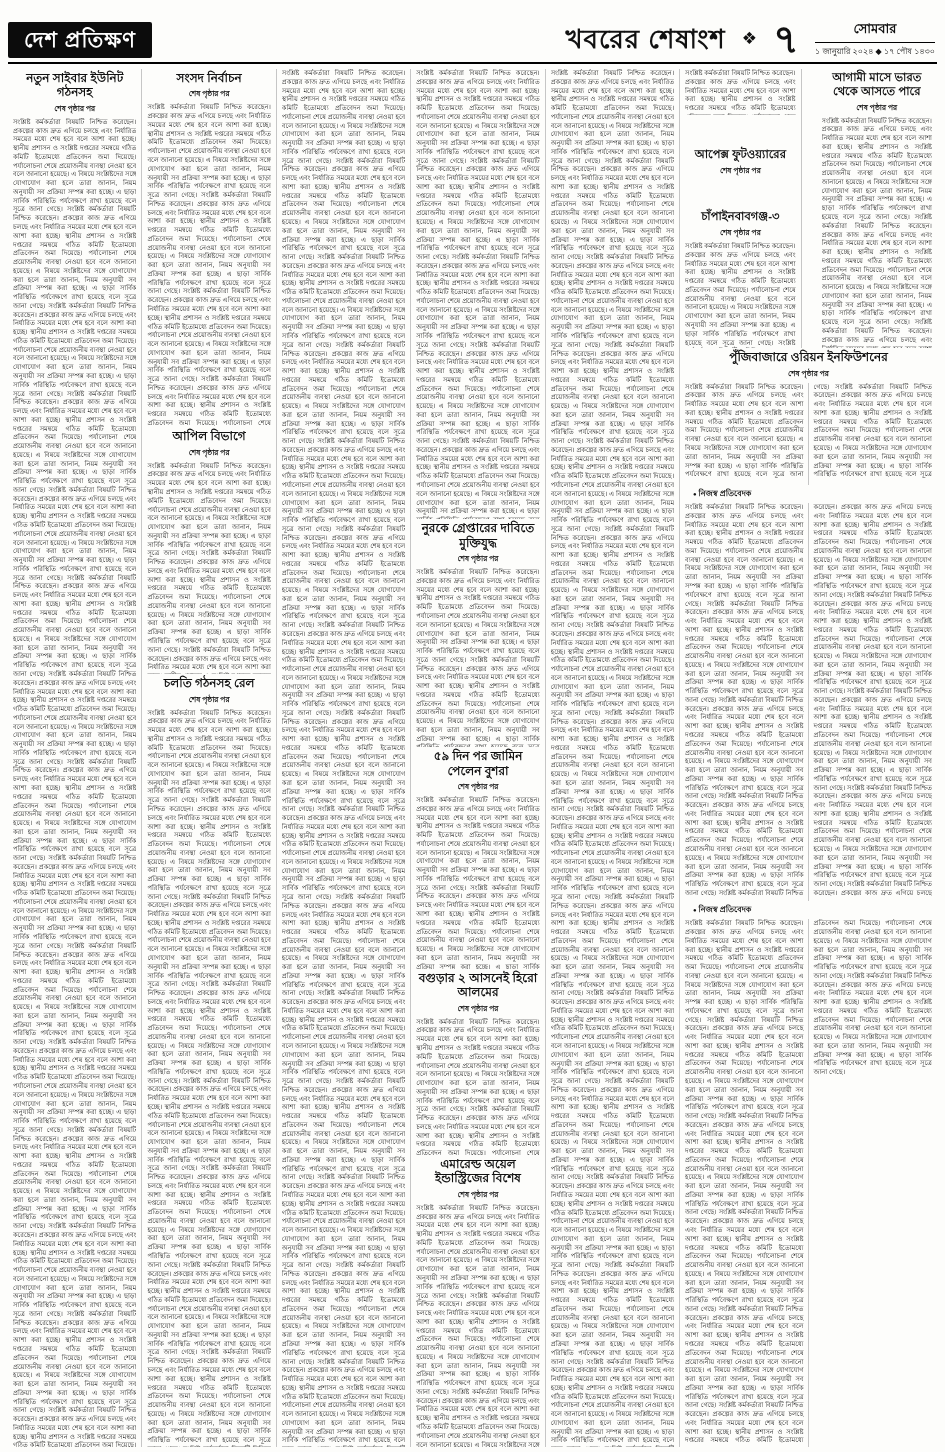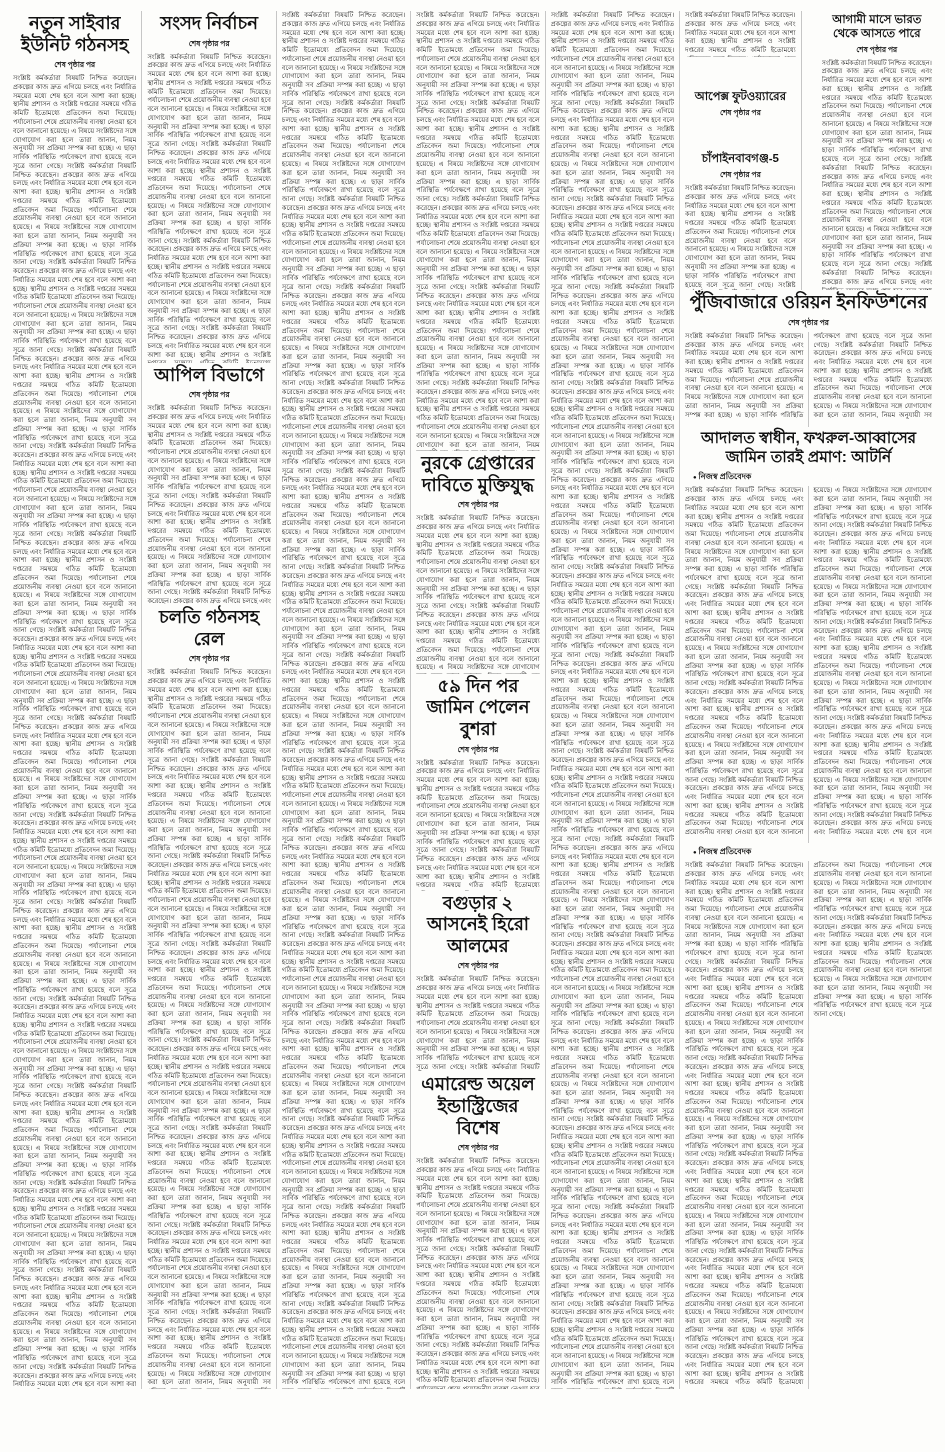--- a/index.html
+++ b/index.html
@@ -25,21 +25,21 @@
   .page-number { font-size:40px; font-weight:bold; line-height:0.9; }
   .daydate { text-align:center; min-width:120px; }
   .daydate .day { font-size:13px; font-weight:bold; border-bottom:1px solid #000; padding-bottom:2px; margin-bottom:2px; }
   .daydate .date { font-size:8px; }
   
   .body-grid { display:flex; height:1378px; padding-top:5px; }
   .col { flex:1 1 0; min-width:0; padding:0 5px; border-right:1px solid #c6c6c6; overflow:hidden; display:flex; flex-direction:column; }
   .right-region { flex:2 1 0; min-width:0; padding:0 5px; display:flex; flex-direction:column; overflow:hidden; }
   article { overflow:hidden; display:flex; flex-direction:column; }
   .fill-rest { flex:1 1 auto; }
-  .hl { font-size:18px; font-weight:bold; line-height:1.2; text-align:center; margin:2px 0 2px; }
+  .hl { font-size:12px; font-weight:bold; line-height:1.2; text-align:center; margin:2px 0 2px; }
   .hl-sm { font-size:11.5px; }
   .hl-big { font-size:15.5px; }
   .dateline { font-size:7.5px; font-weight:bold; text-align:center; margin:1px 0 3px;font-family:Liberation Serif, serif; }
   .byline { font-size:8px; font-weight:bold; margin:2px 8px 3px; }
   .byline::before { content:"● "; font-size:6px; }
   .body-text {
     flex:1 1 auto; overflow:hidden; font-size:6.6px; line-height:1.33;
     text-align:justify; color:#1c1c1c; word-break:break-word;
   }
   
@@ -52,20 +52,34 @@
     flex:1 1 auto; overflow:hidden; font-size:6.6px; line-height:1.33;
     text-align:justify; color:#1c1c1c; word-break:break-word;
     column-count:2; column-gap:10px; column-rule:1px solid #c6c6c6; column-fill:auto;
   }
 </style>
 </head>
 <body>
 
 <div class="page">
 
+  <header class="masthead">
+    <div class="nameplate">
+      <span>দেশ প্রতিক্ষণ</span>
+    </div>
+    <div class="mast-right">
+      <span class="section-title">খবরের শেষাংশ</span>
+      <span class="ornament">❖</span>
+      <span class="page-number">৭</span>
+      <div class="daydate">
+        <div class="day">সোমবার</div>
+        <div class="date">১ জানুয়ারি ২০২৪ ◆ ১৭ পৌষ ১৪৩০</div>
+      </div>
+    </div>
+  </header>
 
   <main class="body-grid">
 
     <section class="col">
       <article class="fill-rest">
         <h2 class="hl">নতুন সাইবার ইউনিট গঠনসহ</h2>
         <div class="dateline">শেষ পৃষ্ঠার পর</div>
         <div class="body-text">সংশ্লিষ্ট কর্মকর্তারা বিষয়টি নিশ্চিত করেছেন। প্রকল্পের কাজ দ্রুত এগিয়ে চলছে এবং নির্ধারিত সময়ের মধ্যে শেষ হবে বলে আশা করা হচ্ছে। স্থানীয় প্রশাসন ও সংশ্লিষ্ট দপ্তরের সমন্বয়ে গঠিত কমিটি ইতোমধ্যে প্রতিবেদন জমা দিয়েছে। পর্যালোচনা শেষে প্রয়োজনীয় ব্যবস্থা নেওয়া হবে বলে জানানো হয়েছে। এ বিষয়ে সংশ্লিষ্টদের সঙ্গে যোগাযোগ করা হলে তারা জানান, নিয়ম অনুযায়ী সব প্রক্রিয়া সম্পন্ন করা হচ্ছে। এ ছাড়া সার্বিক পরিস্থিতি পর্যবেক্ষণে রাখা হয়েছে বলে সূত্রে জানা গেছে। সংশ্লিষ্ট কর্মকর্তারা বিষয়টি নিশ্চিত করেছেন। প্রকল্পের কাজ দ্রুত এগিয়ে চলছে এবং নির্ধারিত সময়ের মধ্যে শেষ হবে বলে আশা করা হচ্ছে। স্থানীয় প্রশাসন ও সংশ্লিষ্ট দপ্তরের সমন্বয়ে গঠিত কমিটি ইতোমধ্যে প্রতিবেদন জমা দিয়েছে। পর্যালোচনা শেষে প্রয়োজনীয় ব্যবস্থা নেওয়া হবে বলে জানানো হয়েছে। এ বিষয়ে সংশ্লিষ্টদের সঙ্গে যোগাযোগ করা হলে তারা জানান, নিয়ম অনুযায়ী সব প্রক্রিয়া সম্পন্ন করা হচ্ছে। এ ছাড়া সার্বিক পরিস্থিতি পর্যবেক্ষণে রাখা হয়েছে বলে সূত্রে জানা গেছে। সংশ্লিষ্ট কর্মকর্তারা বিষয়টি নিশ্চিত করেছেন। প্রকল্পের কাজ দ্রুত এগিয়ে চলছে এবং নির্ধারিত সময়ের মধ্যে শেষ হবে বলে আশা করা হচ্ছে। স্থানীয় প্রশাসন ও সংশ্লিষ্ট দপ্তরের সমন্বয়ে গঠিত কমিটি ইতোমধ্যে প্রতিবেদন জমা দিয়েছে। পর্যালোচনা শেষে প্রয়োজনীয় ব্যবস্থা নেওয়া হবে বলে জানানো হয়েছে। এ বিষয়ে সংশ্লিষ্টদের সঙ্গে যোগাযোগ করা হলে তারা জানান, নিয়ম অনুযায়ী সব প্রক্রিয়া সম্পন্ন করা হচ্ছে। এ ছাড়া সার্বিক পরিস্থিতি পর্যবেক্ষণে রাখা হয়েছে বলে সূত্রে জানা গেছে। সংশ্লিষ্ট কর্মকর্তারা বিষয়টি নিশ্চিত করেছেন। প্রকল্পের কাজ দ্রুত এগিয়ে চলছে এবং নির্ধারিত সময়ের মধ্যে শেষ হবে বলে আশা করা হচ্ছে। স্থানীয় প্রশাসন ও সংশ্লিষ্ট দপ্তরের সমন্বয়ে গঠিত কমিটি ইতোমধ্যে প্রতিবেদন জমা দিয়েছে। পর্যালোচনা শেষে প্রয়োজনীয় ব্যবস্থা নেওয়া হবে বলে জানানো হয়েছে। এ বিষয়ে সংশ্লিষ্টদের সঙ্গে যোগাযোগ করা হলে তারা জানান, নিয়ম অনুযায়ী সব প্রক্রিয়া সম্পন্ন করা হচ্ছে। এ ছাড়া সার্বিক পরিস্থিতি পর্যবেক্ষণে রাখা হয়েছে বলে সূত্রে জানা গেছে। সংশ্লিষ্ট কর্মকর্তারা বিষয়টি নিশ্চিত করেছেন। প্রকল্পের কাজ দ্রুত এগিয়ে চলছে এবং নির্ধারিত সময়ের মধ্যে শেষ হবে বলে আশা করা হচ্ছে। স্থানীয় প্রশাসন ও সংশ্লিষ্ট দপ্তরের সমন্বয়ে গঠিত কমিটি ইতোমধ্যে প্রতিবেদন জমা দিয়েছে। পর্যালোচনা শেষে প্রয়োজনীয় ব্যবস্থা নেওয়া হবে বলে জানানো হয়েছে। এ বিষয়ে সংশ্লিষ্টদের সঙ্গে যোগাযোগ করা হলে তারা জানান, নিয়ম অনুযায়ী সব প্রক্রিয়া সম্পন্ন করা হচ্ছে। এ ছাড়া সার্বিক পরিস্থিতি পর্যবেক্ষণে রাখা হয়েছে বলে সূত্রে জানা গেছে। সংশ্লিষ্ট কর্মকর্তারা বিষয়টি নিশ্চিত করেছেন। প্রকল্পের কাজ দ্রুত এগিয়ে চলছে এবং নির্ধারিত সময়ের মধ্যে শেষ হবে বলে আশা করা হচ্ছে। স্থানীয় প্রশাসন ও সংশ্লিষ্ট দপ্তরের সমন্বয়ে গঠিত কমিটি ইতোমধ্যে প্রতিবেদন জমা দিয়েছে। পর্যালোচনা শেষে প্রয়োজনীয় ব্যবস্থা নেওয়া হবে বলে জানানো হয়েছে। এ বিষয়ে সংশ্লিষ্টদের সঙ্গে যোগাযোগ করা হলে তারা জানান, নিয়ম অনুযায়ী সব প্রক্রিয়া সম্পন্ন করা হচ্ছে। এ ছাড়া সার্বিক পরিস্থিতি পর্যবেক্ষণে রাখা হয়েছে বলে সূত্রে জানা গেছে। সংশ্লিষ্ট কর্মকর্তারা বিষয়টি নিশ্চিত করেছেন। প্রকল্পের কাজ দ্রুত এগিয়ে চলছে এবং নির্ধারিত সময়ের মধ্যে শেষ হবে বলে আশা করা হচ্ছে। স্থানীয় প্রশাসন ও সংশ্লিষ্ট দপ্তরের সমন্বয়ে গঠিত কমিটি ইতোমধ্যে প্রতিবেদন জমা দিয়েছে। পর্যালোচনা শেষে প্রয়োজনীয় ব্যবস্থা নেওয়া হবে বলে জানানো হয়েছে। এ বিষয়ে সংশ্লিষ্টদের সঙ্গে যোগাযোগ করা হলে তারা জানান, নিয়ম অনুযায়ী সব প্রক্রিয়া সম্পন্ন করা হচ্ছে। এ ছাড়া সার্বিক পরিস্থিতি পর্যবেক্ষণে রাখা হয়েছে বলে সূত্রে জানা গেছে। সংশ্লিষ্ট কর্মকর্তারা বিষয়টি নিশ্চিত করেছেন। প্রকল্পের কাজ দ্রুত এগিয়ে চলছে এবং নির্ধারিত সময়ের মধ্যে শেষ হবে বলে আশা করা হচ্ছে। স্থানীয় প্রশাসন ও সংশ্লিষ্ট দপ্তরের সমন্বয়ে গঠিত কমিটি ইতোমধ্যে প্রতিবেদন জমা দিয়েছে। পর্যালোচনা শেষে প্রয়োজনীয় ব্যবস্থা নেওয়া হবে বলে জানানো হয়েছে। এ বিষয়ে সংশ্লিষ্টদের সঙ্গে যোগাযোগ করা হলে তারা জানান, নিয়ম অনুযায়ী সব প্রক্রিয়া সম্পন্ন করা হচ্ছে। এ ছাড়া সার্বিক পরিস্থিতি পর্যবেক্ষণে রাখা হয়েছে বলে সূত্রে জানা গেছে। সংশ্লিষ্ট কর্মকর্তারা বিষয়টি নিশ্চিত করেছেন। প্রকল্পের কাজ দ্রুত এগিয়ে চলছে এবং নির্ধারিত সময়ের মধ্যে শেষ হবে বলে আশা করা হচ্ছে। স্থানীয় প্রশাসন ও সংশ্লিষ্ট দপ্তরের সমন্বয়ে গঠিত কমিটি ইতোমধ্যে প্রতিবেদন জমা দিয়েছে। পর্যালোচনা শেষে প্রয়োজনীয় ব্যবস্থা নেওয়া হবে বলে জানানো হয়েছে। এ বিষয়ে সংশ্লিষ্টদের সঙ্গে যোগাযোগ করা হলে তারা জানান, নিয়ম অনুযায়ী সব প্রক্রিয়া সম্পন্ন করা হচ্ছে। এ ছাড়া সার্বিক পরিস্থিতি পর্যবেক্ষণে রাখা হয়েছে বলে সূত্রে জানা গেছে। সংশ্লিষ্ট কর্মকর্তারা বিষয়টি নিশ্চিত করেছেন। প্রকল্পের কাজ দ্রুত এগিয়ে চলছে এবং নির্ধারিত সময়ের মধ্যে শেষ হবে বলে আশা করা হচ্ছে। স্থানীয় প্রশাসন ও সংশ্লিষ্ট দপ্তরের সমন্বয়ে গঠিত কমিটি ইতোমধ্যে প্রতিবেদন জমা দিয়েছে। পর্যালোচনা শেষে প্রয়োজনীয় ব্যবস্থা নেওয়া হবে বলে জানানো হয়েছে। এ বিষয়ে সংশ্লিষ্টদের সঙ্গে যোগাযোগ করা হলে তারা জানান, নিয়ম অনুযায়ী সব প্রক্রিয়া সম্পন্ন করা হচ্ছে। এ ছাড়া সার্বিক পরিস্থিতি পর্যবেক্ষণে রাখা হয়েছে বলে সূত্রে জানা গেছে। সংশ্লিষ্ট কর্মকর্তারা বিষয়টি নিশ্চিত করেছেন। প্রকল্পের কাজ দ্রুত এগিয়ে চলছে এবং নির্ধারিত সময়ের মধ্যে শেষ হবে বলে আশা করা হচ্ছে। স্থানীয় প্রশাসন ও সংশ্লিষ্ট দপ্তরের সমন্বয়ে গঠিত কমিটি ইতোমধ্যে প্রতিবেদন জমা দিয়েছে। পর্যালোচনা শেষে প্রয়োজনীয় ব্যবস্থা নেওয়া হবে বলে জানানো হয়েছে। এ বিষয়ে সংশ্লিষ্টদের সঙ্গে যোগাযোগ করা হলে তারা জানান, নিয়ম অনুযায়ী সব প্রক্রিয়া সম্পন্ন করা হচ্ছে। এ ছাড়া সার্বিক পরিস্থিতি পর্যবেক্ষণে রাখা হয়েছে বলে সূত্রে জানা গেছে। সংশ্লিষ্ট কর্মকর্তারা বিষয়টি নিশ্চিত করেছেন। প্রকল্পের কাজ দ্রুত এগিয়ে চলছে এবং নির্ধারিত সময়ের মধ্যে শেষ হবে বলে আশা করা হচ্ছে। স্থানীয় প্রশাসন ও সংশ্লিষ্ট দপ্তরের সমন্বয়ে গঠিত কমিটি ইতোমধ্যে প্রতিবেদন জমা দিয়েছে। পর্যালোচনা শেষে প্রয়োজনীয় ব্যবস্থা নেওয়া হবে বলে জানানো হয়েছে। এ বিষয়ে সংশ্লিষ্টদের সঙ্গে যোগাযোগ করা হলে তারা জানান, নিয়ম অনুযায়ী সব প্রক্রিয়া সম্পন্ন করা হচ্ছে। এ ছাড়া সার্বিক পরিস্থিতি পর্যবেক্ষণে রাখা হয়েছে বলে সূত্রে জানা গেছে। সংশ্লিষ্ট কর্মকর্তারা বিষয়টি নিশ্চিত করেছেন। প্রকল্পের কাজ দ্রুত এগিয়ে চলছে এবং নির্ধারিত সময়ের মধ্যে শেষ হবে বলে আশা করা হচ্ছে। স্থানীয় প্রশাসন ও সংশ্লিষ্ট দপ্তরের সমন্বয়ে গঠিত কমিটি ইতোমধ্যে প্রতিবেদন জমা দিয়েছে। পর্যালোচনা শেষে প্রয়োজনীয় ব্যবস্থা নেওয়া হবে বলে জানানো হয়েছে। এ বিষয়ে সংশ্লিষ্টদের সঙ্গে যোগাযোগ করা হলে তারা জানান, নিয়ম অনুযায়ী সব প্রক্রিয়া সম্পন্ন করা হচ্ছে। এ ছাড়া সার্বিক পরিস্থিতি পর্যবেক্ষণে রাখা হয়েছে বলে সূত্রে জানা গেছে। সংশ্লিষ্ট কর্মকর্তারা বিষয়টি নিশ্চিত করেছেন। প্রকল্পের কাজ দ্রুত এগিয়ে চলছে এবং নির্ধারিত সময়ের মধ্যে শেষ হবে বলে আশা করা হচ্ছে। স্থানীয় প্রশাসন ও সংশ্লিষ্ট দপ্তরের সমন্বয়ে গঠিত কমিটি ইতোমধ্যে প্রতিবেদন জমা দিয়েছে। পর্যালোচনা শেষে প্রয়োজনীয় ব্যবস্থা নেওয়া হবে বলে জানানো হয়েছে। এ বিষয়ে সংশ্লিষ্টদের সঙ্গে যোগাযোগ করা হলে তারা জানান, নিয়ম অনুযায়ী সব প্রক্রিয়া সম্পন্ন করা হচ্ছে। এ ছাড়া সার্বিক পরিস্থিতি পর্যবেক্ষণে রাখা হয়েছে বলে সূত্রে জানা গেছে। সংশ্লিষ্ট কর্মকর্তারা বিষয়টি নিশ্চিত করেছেন। প্রকল্পের কাজ দ্রুত এগিয়ে চলছে এবং নির্ধারিত সময়ের মধ্যে শেষ হবে বলে আশা করা হচ্ছে। স্থানীয় প্রশাসন ও সংশ্লিষ্ট দপ্তরের সমন্বয়ে গঠিত কমিটি ইতোমধ্যে প্রতিবেদন জমা দিয়েছে। পর্যালোচনা শেষে প্রয়োজনীয় ব্যবস্থা নেওয়া হবে বলে জানানো হয়েছে। এ বিষয়ে সংশ্লিষ্টদের সঙ্গে যোগাযোগ করা হলে তারা জানান, নিয়ম অনুযায়ী সব প্রক্রিয়া সম্পন্ন করা হচ্ছে। এ ছাড়া সার্বিক পরিস্থিতি পর্যবেক্ষণে রাখা হয়েছে বলে সূত্রে জানা গেছে। সংশ্লিষ্ট কর্মকর্তারা বিষয়টি নিশ্চিত করেছেন। প্রকল্পের কাজ দ্রুত এগিয়ে চলছে এবং নির্ধারিত সময়ের মধ্যে শেষ হবে বলে আশা করা হচ্ছে। স্থানীয় প্রশাসন ও সংশ্লিষ্ট দপ্তরের সমন্বয়ে গঠিত কমিটি ইতোমধ্যে প্রতিবেদন জমা দিয়েছে। পর্যালোচনা শেষে প্রয়োজনীয় ব্যবস্থা নেওয়া হবে বলে জানানো হয়েছে। এ বিষয়ে সংশ্লিষ্টদের সঙ্গে যোগাযোগ করা হলে তারা জানান, নিয়ম অনুযায়ী সব প্রক্রিয়া সম্পন্ন করা হচ্ছে। এ ছাড়া সার্বিক পরিস্থিতি পর্যবেক্ষণে রাখা হয়েছে বলে সূত্রে জানা গেছে। সংশ্লিষ্ট কর্মকর্তারা বিষয়টি নিশ্চিত করেছেন। প্রকল্পের কাজ দ্রুত এগিয়ে চলছে এবং নির্ধারিত সময়ের মধ্যে শেষ হবে বলে আশা করা হচ্ছে। স্থানীয় প্রশাসন ও সংশ্লিষ্ট দপ্তরের সমন্বয়ে গঠিত কমিটি ইতোমধ্যে প্রতিবেদন জমা দিয়েছে। পর্যালোচনা শেষে প্রয়োজনীয় ব্যবস্থা নেওয়া হবে বলে জানানো হয়েছে। এ বিষয়ে সংশ্লিষ্টদের সঙ্গে যোগাযোগ করা হলে তারা জানান, নিয়ম অনুযায়ী সব প্রক্রিয়া সম্পন্ন করা হচ্ছে। এ ছাড়া সার্বিক পরিস্থিতি পর্যবেক্ষণে রাখা হয়েছে বলে সূত্রে জানা গেছে।</div>
       </article>
     </section>
@@ -133,21 +147,21 @@
           <div class="subcol">
             <article style="height:115px">
               <div class="body-text">সংশ্লিষ্ট কর্মকর্তারা বিষয়টি নিশ্চিত করেছেন। প্রকল্পের কাজ দ্রুত এগিয়ে চলছে এবং নির্ধারিত সময়ের মধ্যে শেষ হবে বলে আশা করা হচ্ছে। স্থানীয় প্রশাসন ও সংশ্লিষ্ট দপ্তরের সমন্বয়ে গঠিত কমিটি ইতোমধ্যে প্রতিবেদন জমা দিয়েছে। পর্যালোচনা শেষে প্রয়োজনীয় ব্যবস্থা নেওয়া হবে বলে জানানো হয়েছে। এ বিষয়ে সংশ্লিষ্টদের সঙ্গে যোগাযোগ করা হলে তারা জানান, নিয়ম অনুযায়ী সব প্রক্রিয়া সম্পন্ন করা হচ্ছে। এ ছাড়া সার্বিক পরিস্থিতি পর্যবেক্ষণে রাখা হয়েছে বলে সূত্রে জানা গেছে। সংশ্লিষ্ট কর্মকর্তারা বিষয়টি নিশ্চিত করেছেন। প্রকল্পের কাজ দ্রুত এগিয়ে চলছে এবং নির্ধারিত সময়ের মধ্যে শেষ হবে বলে আশা করা হচ্ছে। স্থানীয় প্রশাসন ও সংশ্লিষ্ট দপ্তরের সমন্বয়ে গঠিত কমিটি ইতোমধ্যে প্রতিবেদন জমা দিয়েছে। পর্যালোচনা শেষে প্রয়োজনীয় ব্যবস্থা নেওয়া হবে বলে জানানো হয়েছে। এ বিষয়ে সংশ্লিষ্টদের সঙ্গে যোগাযোগ করা হলে তারা জানান, নিয়ম অনুযায়ী সব প্রক্রিয়া সম্পন্ন করা হচ্ছে। এ ছাড়া সার্বিক পরিস্থিতি পর্যবেক্ষণে রাখা হয়েছে বলে সূত্রে জানা গেছে। সংশ্লিষ্ট কর্মকর্তারা বিষয়টি নিশ্চিত করেছেন। প্রকল্পের কাজ দ্রুত এগিয়ে চলছে এবং নির্ধারিত সময়ের মধ্যে শেষ হবে বলে আশা করা হচ্ছে। স্থানীয় প্রশাসন ও সংশ্লিষ্ট দপ্তরের সমন্বয়ে গঠিত কমিটি ইতোমধ্যে প্রতিবেদন জমা দিয়েছে। পর্যালোচনা শেষে প্রয়োজনীয় ব্যবস্থা নেওয়া হবে বলে জানানো হয়েছে। এ বিষয়ে সংশ্লিষ্টদের সঙ্গে যোগাযোগ করা হলে তারা জানান, নিয়ম অনুযায়ী সব প্রক্রিয়া সম্পন্ন করা হচ্ছে। এ ছাড়া সার্বিক পরিস্থিতি পর্যবেক্ষণে রাখা হয়েছে বলে সূত্রে জানা গেছে।</div>
             </article>
             <article style="height:78px">
               <h2 class="hl hl-sm">আপেক্স ফুটওয়্যারের</h2>
               <div class="dateline">শেষ পৃষ্ঠার পর</div>
               <div class="body-text">সংশ্লিষ্ট কর্মকর্তারা বিষয়টি নিশ্চিত করেছেন। প্রকল্পের কাজ দ্রুত এগিয়ে চলছে এবং নির্ধারিত সময়ের মধ্যে শেষ হবে বলে আশা করা হচ্ছে। স্থানীয় প্রশাসন ও সংশ্লিষ্ট দপ্তরের সমন্বয়ে গঠিত কমিটি ইতোমধ্যে প্রতিবেদন জমা দিয়েছে। পর্যালোচনা শেষে প্রয়োজনীয় ব্যবস্থা নেওয়া হবে বলে জানানো হয়েছে। এ বিষয়ে সংশ্লিষ্টদের সঙ্গে যোগাযোগ করা হলে তারা জানান, নিয়ম অনুযায়ী সব প্রক্রিয়া সম্পন্ন করা হচ্ছে। এ ছাড়া সার্বিক পরিস্থিতি পর্যবেক্ষণে রাখা হয়েছে বলে সূত্রে জানা গেছে। সংশ্লিষ্ট কর্মকর্তারা বিষয়টি নিশ্চিত করেছেন। প্রকল্পের কাজ দ্রুত এগিয়ে চলছে এবং নির্ধারিত সময়ের মধ্যে শেষ হবে বলে আশা করা হচ্ছে। স্থানীয় প্রশাসন ও সংশ্লিষ্ট দপ্তরের সমন্বয়ে গঠিত কমিটি ইতোমধ্যে প্রতিবেদন জমা দিয়েছে। পর্যালোচনা শেষে প্রয়োজনীয় ব্যবস্থা নেওয়া হবে বলে জানানো হয়েছে। এ বিষয়ে সংশ্লিষ্টদের সঙ্গে যোগাযোগ করা হলে তারা জানান, নিয়ম অনুযায়ী সব প্রক্রিয়া সম্পন্ন করা হচ্ছে। এ ছাড়া সার্বিক পরিস্থিতি পর্যবেক্ষণে রাখা হয়েছে বলে সূত্রে জানা গেছে।</div>
             </article>
             <article class="fill-rest">
-              <h2 class="hl hl-sm">চাঁপাইনবাবগঞ্জ-5</h2>
+              <h2 class="hl hl-sm">চাঁপাইনবাবগঞ্জ-৩</h2>
               <div class="dateline">শেষ পৃষ্ঠার পর</div>
               <div class="body-text">সংশ্লিষ্ট কর্মকর্তারা বিষয়টি নিশ্চিত করেছেন। প্রকল্পের কাজ দ্রুত এগিয়ে চলছে এবং নির্ধারিত সময়ের মধ্যে শেষ হবে বলে আশা করা হচ্ছে। স্থানীয় প্রশাসন ও সংশ্লিষ্ট দপ্তরের সমন্বয়ে গঠিত কমিটি ইতোমধ্যে প্রতিবেদন জমা দিয়েছে। পর্যালোচনা শেষে প্রয়োজনীয় ব্যবস্থা নেওয়া হবে বলে জানানো হয়েছে। এ বিষয়ে সংশ্লিষ্টদের সঙ্গে যোগাযোগ করা হলে তারা জানান, নিয়ম অনুযায়ী সব প্রক্রিয়া সম্পন্ন করা হচ্ছে। এ ছাড়া সার্বিক পরিস্থিতি পর্যবেক্ষণে রাখা হয়েছে বলে সূত্রে জানা গেছে। সংশ্লিষ্ট কর্মকর্তারা বিষয়টি নিশ্চিত করেছেন। প্রকল্পের কাজ দ্রুত এগিয়ে চলছে এবং নির্ধারিত সময়ের মধ্যে শেষ হবে বলে আশা করা হচ্ছে। স্থানীয় প্রশাসন ও সংশ্লিষ্ট দপ্তরের সমন্বয়ে গঠিত কমিটি ইতোমধ্যে প্রতিবেদন জমা দিয়েছে। পর্যালোচনা শেষে প্রয়োজনীয় ব্যবস্থা নেওয়া হবে বলে জানানো হয়েছে। এ বিষয়ে সংশ্লিষ্টদের সঙ্গে যোগাযোগ করা হলে তারা জানান, নিয়ম অনুযায়ী সব প্রক্রিয়া সম্পন্ন করা হচ্ছে। এ ছাড়া সার্বিক পরিস্থিতি পর্যবেক্ষণে রাখা হয়েছে বলে সূত্রে জানা গেছে। সংশ্লিষ্ট কর্মকর্তারা বিষয়টি নিশ্চিত করেছেন। প্রকল্পের কাজ দ্রুত এগিয়ে চলছে এবং নির্ধারিত সময়ের মধ্যে শেষ হবে বলে আশা করা হচ্ছে। স্থানীয় প্রশাসন ও সংশ্লিষ্ট দপ্তরের সমন্বয়ে গঠিত কমিটি ইতোমধ্যে প্রতিবেদন জমা দিয়েছে। পর্যালোচনা শেষে প্রয়োজনীয় ব্যবস্থা নেওয়া হবে বলে জানানো হয়েছে। এ বিষয়ে সংশ্লিষ্টদের সঙ্গে যোগাযোগ করা হলে তারা জানান, নিয়ম অনুযায়ী সব প্রক্রিয়া সম্পন্ন করা হচ্ছে। এ ছাড়া সার্বিক পরিস্থিতি পর্যবেক্ষণে রাখা হয়েছে বলে সূত্রে জানা গেছে।</div>
             </article>
           </div>
           <div class="subcol">
             <article class="fill-rest">
               <h2 class="hl hl-sm">আগামী মাসে ভারত থেকে আসতে পারে</h2>
               <div class="dateline">শেষ পৃষ্ঠার পর</div>
               <div class="body-text">সংশ্লিষ্ট কর্মকর্তারা বিষয়টি নিশ্চিত করেছেন। প্রকল্পের কাজ দ্রুত এগিয়ে চলছে এবং নির্ধারিত সময়ের মধ্যে শেষ হবে বলে আশা করা হচ্ছে। স্থানীয় প্রশাসন ও সংশ্লিষ্ট দপ্তরের সমন্বয়ে গঠিত কমিটি ইতোমধ্যে প্রতিবেদন জমা দিয়েছে। পর্যালোচনা শেষে প্রয়োজনীয় ব্যবস্থা নেওয়া হবে বলে জানানো হয়েছে। এ বিষয়ে সংশ্লিষ্টদের সঙ্গে যোগাযোগ করা হলে তারা জানান, নিয়ম অনুযায়ী সব প্রক্রিয়া সম্পন্ন করা হচ্ছে। এ ছাড়া সার্বিক পরিস্থিতি পর্যবেক্ষণে রাখা হয়েছে বলে সূত্রে জানা গেছে। সংশ্লিষ্ট কর্মকর্তারা বিষয়টি নিশ্চিত করেছেন। প্রকল্পের কাজ দ্রুত এগিয়ে চলছে এবং নির্ধারিত সময়ের মধ্যে শেষ হবে বলে আশা করা হচ্ছে। স্থানীয় প্রশাসন ও সংশ্লিষ্ট দপ্তরের সমন্বয়ে গঠিত কমিটি ইতোমধ্যে প্রতিবেদন জমা দিয়েছে। পর্যালোচনা শেষে প্রয়োজনীয় ব্যবস্থা নেওয়া হবে বলে জানানো হয়েছে। এ বিষয়ে সংশ্লিষ্টদের সঙ্গে যোগাযোগ করা হলে তারা জানান, নিয়ম অনুযায়ী সব প্রক্রিয়া সম্পন্ন করা হচ্ছে। এ ছাড়া সার্বিক পরিস্থিতি পর্যবেক্ষণে রাখা হয়েছে বলে সূত্রে জানা গেছে। সংশ্লিষ্ট কর্মকর্তারা বিষয়টি নিশ্চিত করেছেন। প্রকল্পের কাজ দ্রুত এগিয়ে চলছে এবং নির্ধারিত সময়ের মধ্যে শেষ হবে বলে আশা করা হচ্ছে। স্থানীয় প্রশাসন ও সংশ্লিষ্ট দপ্তরের সমন্বয়ে গঠিত কমিটি ইতোমধ্যে প্রতিবেদন জমা দিয়েছে। পর্যালোচনা শেষে প্রয়োজনীয় ব্যবস্থা নেওয়া হবে বলে জানানো হয়েছে। এ বিষয়ে সংশ্লিষ্টদের সঙ্গে যোগাযোগ করা হলে তারা জানান, নিয়ম অনুযায়ী সব প্রক্রিয়া সম্পন্ন করা হচ্ছে। এ ছাড়া সার্বিক পরিস্থিতি পর্যবেক্ষণে রাখা হয়েছে বলে সূত্রে জানা গেছে। সংশ্লিষ্ট কর্মকর্তারা বিষয়টি নিশ্চিত করেছেন। প্রকল্পের কাজ দ্রুত এগিয়ে চলছে এবং নির্ধারিত সময়ের মধ্যে শেষ হবে বলে আশা করা হচ্ছে। স্থানীয় প্রশাসন ও সংশ্লিষ্ট দপ্তরের সমন্বয়ে গঠিত কমিটি ইতোমধ্যে প্রতিবেদন জমা দিয়েছে। পর্যালোচনা শেষে প্রয়োজনীয় ব্যবস্থা নেওয়া হবে বলে জানানো হয়েছে। এ বিষয়ে সংশ্লিষ্টদের সঙ্গে যোগাযোগ করা হলে তারা জানান, নিয়ম অনুযায়ী সব প্রক্রিয়া সম্পন্ন করা হচ্ছে। এ ছাড়া সার্বিক পরিস্থিতি পর্যবেক্ষণে রাখা হয়েছে বলে সূত্রে জানা গেছে। সংশ্লিষ্ট কর্মকর্তারা বিষয়টি নিশ্চিত করেছেন। প্রকল্পের কাজ দ্রুত এগিয়ে চলছে এবং নির্ধারিত সময়ের মধ্যে শেষ হবে বলে আশা করা হচ্ছে। স্থানীয় প্রশাসন ও সংশ্লিষ্ট দপ্তরের সমন্বয়ে গঠিত কমিটি ইতোমধ্যে প্রতিবেদন জমা দিয়েছে। পর্যালোচনা শেষে প্রয়োজনীয় ব্যবস্থা নেওয়া হবে বলে জানানো হয়েছে। এ বিষয়ে সংশ্লিষ্টদের সঙ্গে যোগাযোগ করা হলে তারা জানান, নিয়ম অনুযায়ী সব প্রক্রিয়া সম্পন্ন করা হচ্ছে। এ ছাড়া সার্বিক পরিস্থিতি পর্যবেক্ষণে রাখা হয়েছে বলে সূত্রে জানা গেছে।</div>
             </article>
@@ -155,21 +169,20 @@
         </div>
       </div>
 
       <div class="band" style="height:176px">
         <h2 class="hl">পুঁজিবাজারে ওরিয়ন ইনফিউশনের</h2>
         <div class="dateline">শেষ পৃষ্ঠার পর</div>
         <div class="twocol">সংশ্লিষ্ট কর্মকর্তারা বিষয়টি নিশ্চিত করেছেন। প্রকল্পের কাজ দ্রুত এগিয়ে চলছে এবং নির্ধারিত সময়ের মধ্যে শেষ হবে বলে আশা করা হচ্ছে। স্থানীয় প্রশাসন ও সংশ্লিষ্ট দপ্তরের সমন্বয়ে গঠিত কমিটি ইতোমধ্যে প্রতিবেদন জমা দিয়েছে। পর্যালোচনা শেষে প্রয়োজনীয় ব্যবস্থা নেওয়া হবে বলে জানানো হয়েছে। এ বিষয়ে সংশ্লিষ্টদের সঙ্গে যোগাযোগ করা হলে তারা জানান, নিয়ম অনুযায়ী সব প্রক্রিয়া সম্পন্ন করা হচ্ছে। এ ছাড়া সার্বিক পরিস্থিতি পর্যবেক্ষণে রাখা হয়েছে বলে সূত্রে জানা গেছে। সংশ্লিষ্ট কর্মকর্তারা বিষয়টি নিশ্চিত করেছেন। প্রকল্পের কাজ দ্রুত এগিয়ে চলছে এবং নির্ধারিত সময়ের মধ্যে শেষ হবে বলে আশা করা হচ্ছে। স্থানীয় প্রশাসন ও সংশ্লিষ্ট দপ্তরের সমন্বয়ে গঠিত কমিটি ইতোমধ্যে প্রতিবেদন জমা দিয়েছে। পর্যালোচনা শেষে প্রয়োজনীয় ব্যবস্থা নেওয়া হবে বলে জানানো হয়েছে। এ বিষয়ে সংশ্লিষ্টদের সঙ্গে যোগাযোগ করা হলে তারা জানান, নিয়ম অনুযায়ী সব প্রক্রিয়া সম্পন্ন করা হচ্ছে। এ ছাড়া সার্বিক পরিস্থিতি পর্যবেক্ষণে রাখা হয়েছে বলে সূত্রে জানা গেছে। সংশ্লিষ্ট কর্মকর্তারা বিষয়টি নিশ্চিত করেছেন। প্রকল্পের কাজ দ্রুত এগিয়ে চলছে এবং নির্ধারিত সময়ের মধ্যে শেষ হবে বলে আশা করা হচ্ছে। স্থানীয় প্রশাসন ও সংশ্লিষ্ট দপ্তরের সমন্বয়ে গঠিত কমিটি ইতোমধ্যে প্রতিবেদন জমা দিয়েছে। পর্যালোচনা শেষে প্রয়োজনীয় ব্যবস্থা নেওয়া হবে বলে জানানো হয়েছে। এ বিষয়ে সংশ্লিষ্টদের সঙ্গে যোগাযোগ করা হলে তারা জানান, নিয়ম অনুযায়ী সব প্রক্রিয়া সম্পন্ন করা হচ্ছে। এ ছাড়া সার্বিক পরিস্থিতি পর্যবেক্ষণে রাখা হয়েছে বলে সূত্রে জানা গেছে। সংশ্লিষ্ট কর্মকর্তারা বিষয়টি নিশ্চিত করেছেন। প্রকল্পের কাজ দ্রুত এগিয়ে চলছে এবং নির্ধারিত সময়ের মধ্যে শেষ হবে বলে আশা করা হচ্ছে। স্থানীয় প্রশাসন ও সংশ্লিষ্ট দপ্তরের সমন্বয়ে গঠিত কমিটি ইতোমধ্যে প্রতিবেদন জমা দিয়েছে। পর্যালোচনা শেষে প্রয়োজনীয় ব্যবস্থা নেওয়া হবে বলে জানানো হয়েছে। এ বিষয়ে সংশ্লিষ্টদের সঙ্গে যোগাযোগ করা হলে তারা জানান, নিয়ম অনুযায়ী সব প্রক্রিয়া সম্পন্ন করা হচ্ছে। এ ছাড়া সার্বিক পরিস্থিতি পর্যবেক্ষণে রাখা হয়েছে বলে সূত্রে জানা গেছে।</div>
       </div>
 
       <div class="band" style="height:535px">
-        <h2 class="hl hl-big">আদালত স্বাধীন, ফখরুল-আব্বাসের জামিন তারই প্রমাণ: আটর্নি</h2>
         <div class="byline">নিজস্ব প্রতিবেদক</div>
         <div class="twocol">সংশ্লিষ্ট কর্মকর্তারা বিষয়টি নিশ্চিত করেছেন। প্রকল্পের কাজ দ্রুত এগিয়ে চলছে এবং নির্ধারিত সময়ের মধ্যে শেষ হবে বলে আশা করা হচ্ছে। স্থানীয় প্রশাসন ও সংশ্লিষ্ট দপ্তরের সমন্বয়ে গঠিত কমিটি ইতোমধ্যে প্রতিবেদন জমা দিয়েছে। পর্যালোচনা শেষে প্রয়োজনীয় ব্যবস্থা নেওয়া হবে বলে জানানো হয়েছে। এ বিষয়ে সংশ্লিষ্টদের সঙ্গে যোগাযোগ করা হলে তারা জানান, নিয়ম অনুযায়ী সব প্রক্রিয়া সম্পন্ন করা হচ্ছে। এ ছাড়া সার্বিক পরিস্থিতি পর্যবেক্ষণে রাখা হয়েছে বলে সূত্রে জানা গেছে। সংশ্লিষ্ট কর্মকর্তারা বিষয়টি নিশ্চিত করেছেন। প্রকল্পের কাজ দ্রুত এগিয়ে চলছে এবং নির্ধারিত সময়ের মধ্যে শেষ হবে বলে আশা করা হচ্ছে। স্থানীয় প্রশাসন ও সংশ্লিষ্ট দপ্তরের সমন্বয়ে গঠিত কমিটি ইতোমধ্যে প্রতিবেদন জমা দিয়েছে। পর্যালোচনা শেষে প্রয়োজনীয় ব্যবস্থা নেওয়া হবে বলে জানানো হয়েছে। এ বিষয়ে সংশ্লিষ্টদের সঙ্গে যোগাযোগ করা হলে তারা জানান, নিয়ম অনুযায়ী সব প্রক্রিয়া সম্পন্ন করা হচ্ছে। এ ছাড়া সার্বিক পরিস্থিতি পর্যবেক্ষণে রাখা হয়েছে বলে সূত্রে জানা গেছে। সংশ্লিষ্ট কর্মকর্তারা বিষয়টি নিশ্চিত করেছেন। প্রকল্পের কাজ দ্রুত এগিয়ে চলছে এবং নির্ধারিত সময়ের মধ্যে শেষ হবে বলে আশা করা হচ্ছে। স্থানীয় প্রশাসন ও সংশ্লিষ্ট দপ্তরের সমন্বয়ে গঠিত কমিটি ইতোমধ্যে প্রতিবেদন জমা দিয়েছে। পর্যালোচনা শেষে প্রয়োজনীয় ব্যবস্থা নেওয়া হবে বলে জানানো হয়েছে। এ বিষয়ে সংশ্লিষ্টদের সঙ্গে যোগাযোগ করা হলে তারা জানান, নিয়ম অনুযায়ী সব প্রক্রিয়া সম্পন্ন করা হচ্ছে। এ ছাড়া সার্বিক পরিস্থিতি পর্যবেক্ষণে রাখা হয়েছে বলে সূত্রে জানা গেছে। সংশ্লিষ্ট কর্মকর্তারা বিষয়টি নিশ্চিত করেছেন। প্রকল্পের কাজ দ্রুত এগিয়ে চলছে এবং নির্ধারিত সময়ের মধ্যে শেষ হবে বলে আশা করা হচ্ছে। স্থানীয় প্রশাসন ও সংশ্লিষ্ট দপ্তরের সমন্বয়ে গঠিত কমিটি ইতোমধ্যে প্রতিবেদন জমা দিয়েছে। পর্যালোচনা শেষে প্রয়োজনীয় ব্যবস্থা নেওয়া হবে বলে জানানো হয়েছে। এ বিষয়ে সংশ্লিষ্টদের সঙ্গে যোগাযোগ করা হলে তারা জানান, নিয়ম অনুযায়ী সব প্রক্রিয়া সম্পন্ন করা হচ্ছে। এ ছাড়া সার্বিক পরিস্থিতি পর্যবেক্ষণে রাখা হয়েছে বলে সূত্রে জানা গেছে। সংশ্লিষ্ট কর্মকর্তারা বিষয়টি নিশ্চিত করেছেন। প্রকল্পের কাজ দ্রুত এগিয়ে চলছে এবং নির্ধারিত সময়ের মধ্যে শেষ হবে বলে আশা করা হচ্ছে। স্থানীয় প্রশাসন ও সংশ্লিষ্ট দপ্তরের সমন্বয়ে গঠিত কমিটি ইতোমধ্যে প্রতিবেদন জমা দিয়েছে। পর্যালোচনা শেষে প্রয়োজনীয় ব্যবস্থা নেওয়া হবে বলে জানানো হয়েছে। এ বিষয়ে সংশ্লিষ্টদের সঙ্গে যোগাযোগ করা হলে তারা জানান, নিয়ম অনুযায়ী সব প্রক্রিয়া সম্পন্ন করা হচ্ছে। এ ছাড়া সার্বিক পরিস্থিতি পর্যবেক্ষণে রাখা হয়েছে বলে সূত্রে জানা গেছে। সংশ্লিষ্ট কর্মকর্তারা বিষয়টি নিশ্চিত করেছেন। প্রকল্পের কাজ দ্রুত এগিয়ে চলছে এবং নির্ধারিত সময়ের মধ্যে শেষ হবে বলে আশা করা হচ্ছে। স্থানীয় প্রশাসন ও সংশ্লিষ্ট দপ্তরের সমন্বয়ে গঠিত কমিটি ইতোমধ্যে প্রতিবেদন জমা দিয়েছে। পর্যালোচনা শেষে প্রয়োজনীয় ব্যবস্থা নেওয়া হবে বলে জানানো হয়েছে। এ বিষয়ে সংশ্লিষ্টদের সঙ্গে যোগাযোগ করা হলে তারা জানান, নিয়ম অনুযায়ী সব প্রক্রিয়া সম্পন্ন করা হচ্ছে। এ ছাড়া সার্বিক পরিস্থিতি পর্যবেক্ষণে রাখা হয়েছে বলে সূত্রে জানা গেছে। সংশ্লিষ্ট কর্মকর্তারা বিষয়টি নিশ্চিত করেছেন। প্রকল্পের কাজ দ্রুত এগিয়ে চলছে এবং নির্ধারিত সময়ের মধ্যে শেষ হবে বলে আশা করা হচ্ছে। স্থানীয় প্রশাসন ও সংশ্লিষ্ট দপ্তরের সমন্বয়ে গঠিত কমিটি ইতোমধ্যে প্রতিবেদন জমা দিয়েছে। পর্যালোচনা শেষে প্রয়োজনীয় ব্যবস্থা নেওয়া হবে বলে জানানো হয়েছে। এ বিষয়ে সংশ্লিষ্টদের সঙ্গে যোগাযোগ করা হলে তারা জানান, নিয়ম অনুযায়ী সব প্রক্রিয়া সম্পন্ন করা হচ্ছে। এ ছাড়া সার্বিক পরিস্থিতি পর্যবেক্ষণে রাখা হয়েছে বলে সূত্রে জানা গেছে। সংশ্লিষ্ট কর্মকর্তারা বিষয়টি নিশ্চিত করেছেন। প্রকল্পের কাজ দ্রুত এগিয়ে চলছে এবং নির্ধারিত সময়ের মধ্যে শেষ হবে বলে আশা করা হচ্ছে। স্থানীয় প্রশাসন ও সংশ্লিষ্ট দপ্তরের সমন্বয়ে গঠিত কমিটি ইতোমধ্যে প্রতিবেদন জমা দিয়েছে। পর্যালোচনা শেষে প্রয়োজনীয় ব্যবস্থা নেওয়া হবে বলে জানানো হয়েছে। এ বিষয়ে সংশ্লিষ্টদের সঙ্গে যোগাযোগ করা হলে তারা জানান, নিয়ম অনুযায়ী সব প্রক্রিয়া সম্পন্ন করা হচ্ছে। এ ছাড়া সার্বিক পরিস্থিতি পর্যবেক্ষণে রাখা হয়েছে বলে সূত্রে জানা গেছে। সংশ্লিষ্ট কর্মকর্তারা বিষয়টি নিশ্চিত করেছেন। প্রকল্পের কাজ দ্রুত এগিয়ে চলছে এবং নির্ধারিত সময়ের মধ্যে শেষ হবে বলে আশা করা হচ্ছে। স্থানীয় প্রশাসন ও সংশ্লিষ্ট দপ্তরের সমন্বয়ে গঠিত কমিটি ইতোমধ্যে প্রতিবেদন জমা দিয়েছে। পর্যালোচনা শেষে প্রয়োজনীয় ব্যবস্থা নেওয়া হবে বলে জানানো হয়েছে। এ বিষয়ে সংশ্লিষ্টদের সঙ্গে যোগাযোগ করা হলে তারা জানান, নিয়ম অনুযায়ী সব প্রক্রিয়া সম্পন্ন করা হচ্ছে। এ ছাড়া সার্বিক পরিস্থিতি পর্যবেক্ষণে রাখা হয়েছে বলে সূত্রে জানা গেছে। সংশ্লিষ্ট কর্মকর্তারা বিষয়টি নিশ্চিত করেছেন। প্রকল্পের কাজ দ্রুত এগিয়ে চলছে এবং নির্ধারিত সময়ের মধ্যে শেষ হবে বলে আশা করা হচ্ছে। স্থানীয় প্রশাসন ও সংশ্লিষ্ট দপ্তরের সমন্বয়ে গঠিত কমিটি ইতোমধ্যে প্রতিবেদন জমা দিয়েছে। পর্যালোচনা শেষে প্রয়োজনীয় ব্যবস্থা নেওয়া হবে বলে জানানো হয়েছে। এ বিষয়ে সংশ্লিষ্টদের সঙ্গে যোগাযোগ করা হলে তারা জানান, নিয়ম অনুযায়ী সব প্রক্রিয়া সম্পন্ন করা হচ্ছে। এ ছাড়া সার্বিক পরিস্থিতি পর্যবেক্ষণে রাখা হয়েছে বলে সূত্রে জানা গেছে। সংশ্লিষ্ট কর্মকর্তারা বিষয়টি নিশ্চিত করেছেন। প্রকল্পের কাজ দ্রুত এগিয়ে চলছে এবং নির্ধারিত সময়ের মধ্যে শেষ হবে বলে আশা করা হচ্ছে। স্থানীয় প্রশাসন ও সংশ্লিষ্ট দপ্তরের সমন্বয়ে গঠিত কমিটি ইতোমধ্যে প্রতিবেদন জমা দিয়েছে। পর্যালোচনা শেষে প্রয়োজনীয় ব্যবস্থা নেওয়া হবে বলে জানানো হয়েছে। এ বিষয়ে সংশ্লিষ্টদের সঙ্গে যোগাযোগ করা হলে তারা জানান, নিয়ম অনুযায়ী সব প্রক্রিয়া সম্পন্ন করা হচ্ছে। এ ছাড়া সার্বিক পরিস্থিতি পর্যবেক্ষণে রাখা হয়েছে বলে সূত্রে জানা গেছে।</div>
       </div>
 
       <div class="band fill-rest">
         <div class="byline">নিজস্ব প্রতিবেদক</div>
         <div class="twocol">সংশ্লিষ্ট কর্মকর্তারা বিষয়টি নিশ্চিত করেছেন। প্রকল্পের কাজ দ্রুত এগিয়ে চলছে এবং নির্ধারিত সময়ের মধ্যে শেষ হবে বলে আশা করা হচ্ছে। স্থানীয় প্রশাসন ও সংশ্লিষ্ট দপ্তরের সমন্বয়ে গঠিত কমিটি ইতোমধ্যে প্রতিবেদন জমা দিয়েছে। পর্যালোচনা শেষে প্রয়োজনীয় ব্যবস্থা নেওয়া হবে বলে জানানো হয়েছে। এ বিষয়ে সংশ্লিষ্টদের সঙ্গে যোগাযোগ করা হলে তারা জানান, নিয়ম অনুযায়ী সব প্রক্রিয়া সম্পন্ন করা হচ্ছে। এ ছাড়া সার্বিক পরিস্থিতি পর্যবেক্ষণে রাখা হয়েছে বলে সূত্রে জানা গেছে। সংশ্লিষ্ট কর্মকর্তারা বিষয়টি নিশ্চিত করেছেন। প্রকল্পের কাজ দ্রুত এগিয়ে চলছে এবং নির্ধারিত সময়ের মধ্যে শেষ হবে বলে আশা করা হচ্ছে। স্থানীয় প্রশাসন ও সংশ্লিষ্ট দপ্তরের সমন্বয়ে গঠিত কমিটি ইতোমধ্যে প্রতিবেদন জমা দিয়েছে। পর্যালোচনা শেষে প্রয়োজনীয় ব্যবস্থা নেওয়া হবে বলে জানানো হয়েছে। এ বিষয়ে সংশ্লিষ্টদের সঙ্গে যোগাযোগ করা হলে তারা জানান, নিয়ম অনুযায়ী সব প্রক্রিয়া সম্পন্ন করা হচ্ছে। এ ছাড়া সার্বিক পরিস্থিতি পর্যবেক্ষণে রাখা হয়েছে বলে সূত্রে জানা গেছে। সংশ্লিষ্ট কর্মকর্তারা বিষয়টি নিশ্চিত করেছেন। প্রকল্পের কাজ দ্রুত এগিয়ে চলছে এবং নির্ধারিত সময়ের মধ্যে শেষ হবে বলে আশা করা হচ্ছে। স্থানীয় প্রশাসন ও সংশ্লিষ্ট দপ্তরের সমন্বয়ে গঠিত কমিটি ইতোমধ্যে প্রতিবেদন জমা দিয়েছে। পর্যালোচনা শেষে প্রয়োজনীয় ব্যবস্থা নেওয়া হবে বলে জানানো হয়েছে। এ বিষয়ে সংশ্লিষ্টদের সঙ্গে যোগাযোগ করা হলে তারা জানান, নিয়ম অনুযায়ী সব প্রক্রিয়া সম্পন্ন করা হচ্ছে। এ ছাড়া সার্বিক পরিস্থিতি পর্যবেক্ষণে রাখা হয়েছে বলে সূত্রে জানা গেছে। সংশ্লিষ্ট কর্মকর্তারা বিষয়টি নিশ্চিত করেছেন। প্রকল্পের কাজ দ্রুত এগিয়ে চলছে এবং নির্ধারিত সময়ের মধ্যে শেষ হবে বলে আশা করা হচ্ছে। স্থানীয় প্রশাসন ও সংশ্লিষ্ট দপ্তরের সমন্বয়ে গঠিত কমিটি ইতোমধ্যে প্রতিবেদন জমা দিয়েছে। পর্যালোচনা শেষে প্রয়োজনীয় ব্যবস্থা নেওয়া হবে বলে জানানো হয়েছে। এ বিষয়ে সংশ্লিষ্টদের সঙ্গে যোগাযোগ করা হলে তারা জানান, নিয়ম অনুযায়ী সব প্রক্রিয়া সম্পন্ন করা হচ্ছে। এ ছাড়া সার্বিক পরিস্থিতি পর্যবেক্ষণে রাখা হয়েছে বলে সূত্রে জানা গেছে। সংশ্লিষ্ট কর্মকর্তারা বিষয়টি নিশ্চিত করেছেন। প্রকল্পের কাজ দ্রুত এগিয়ে চলছে এবং নির্ধারিত সময়ের মধ্যে শেষ হবে বলে আশা করা হচ্ছে। স্থানীয় প্রশাসন ও সংশ্লিষ্ট দপ্তরের সমন্বয়ে গঠিত কমিটি ইতোমধ্যে প্রতিবেদন জমা দিয়েছে। পর্যালোচনা শেষে প্রয়োজনীয় ব্যবস্থা নেওয়া হবে বলে জানানো হয়েছে। এ বিষয়ে সংশ্লিষ্টদের সঙ্গে যোগাযোগ করা হলে তারা জানান, নিয়ম অনুযায়ী সব প্রক্রিয়া সম্পন্ন করা হচ্ছে। এ ছাড়া সার্বিক পরিস্থিতি পর্যবেক্ষণে রাখা হয়েছে বলে সূত্রে জানা গেছে। সংশ্লিষ্ট কর্মকর্তারা বিষয়টি নিশ্চিত করেছেন। প্রকল্পের কাজ দ্রুত এগিয়ে চলছে এবং নির্ধারিত সময়ের মধ্যে শেষ হবে বলে আশা করা হচ্ছে। স্থানীয় প্রশাসন ও সংশ্লিষ্ট দপ্তরের সমন্বয়ে গঠিত কমিটি ইতোমধ্যে প্রতিবেদন জমা দিয়েছে। পর্যালোচনা শেষে প্রয়োজনীয় ব্যবস্থা নেওয়া হবে বলে জানানো হয়েছে। এ বিষয়ে সংশ্লিষ্টদের সঙ্গে যোগাযোগ করা হলে তারা জানান, নিয়ম অনুযায়ী সব প্রক্রিয়া সম্পন্ন করা হচ্ছে। এ ছাড়া সার্বিক পরিস্থিতি পর্যবেক্ষণে রাখা হয়েছে বলে সূত্রে জানা গেছে। সংশ্লিষ্ট কর্মকর্তারা বিষয়টি নিশ্চিত করেছেন। প্রকল্পের কাজ দ্রুত এগিয়ে চলছে এবং নির্ধারিত সময়ের মধ্যে শেষ হবে বলে আশা করা হচ্ছে। স্থানীয় প্রশাসন ও সংশ্লিষ্ট দপ্তরের সমন্বয়ে গঠিত কমিটি ইতোমধ্যে প্রতিবেদন জমা দিয়েছে। পর্যালোচনা শেষে প্রয়োজনীয় ব্যবস্থা নেওয়া হবে বলে জানানো হয়েছে। এ বিষয়ে সংশ্লিষ্টদের সঙ্গে যোগাযোগ করা হলে তারা জানান, নিয়ম অনুযায়ী সব প্রক্রিয়া সম্পন্ন করা হচ্ছে। এ ছাড়া সার্বিক পরিস্থিতি পর্যবেক্ষণে রাখা হয়েছে বলে সূত্রে জানা গেছে।</div>
       </div>
 
     </section>

